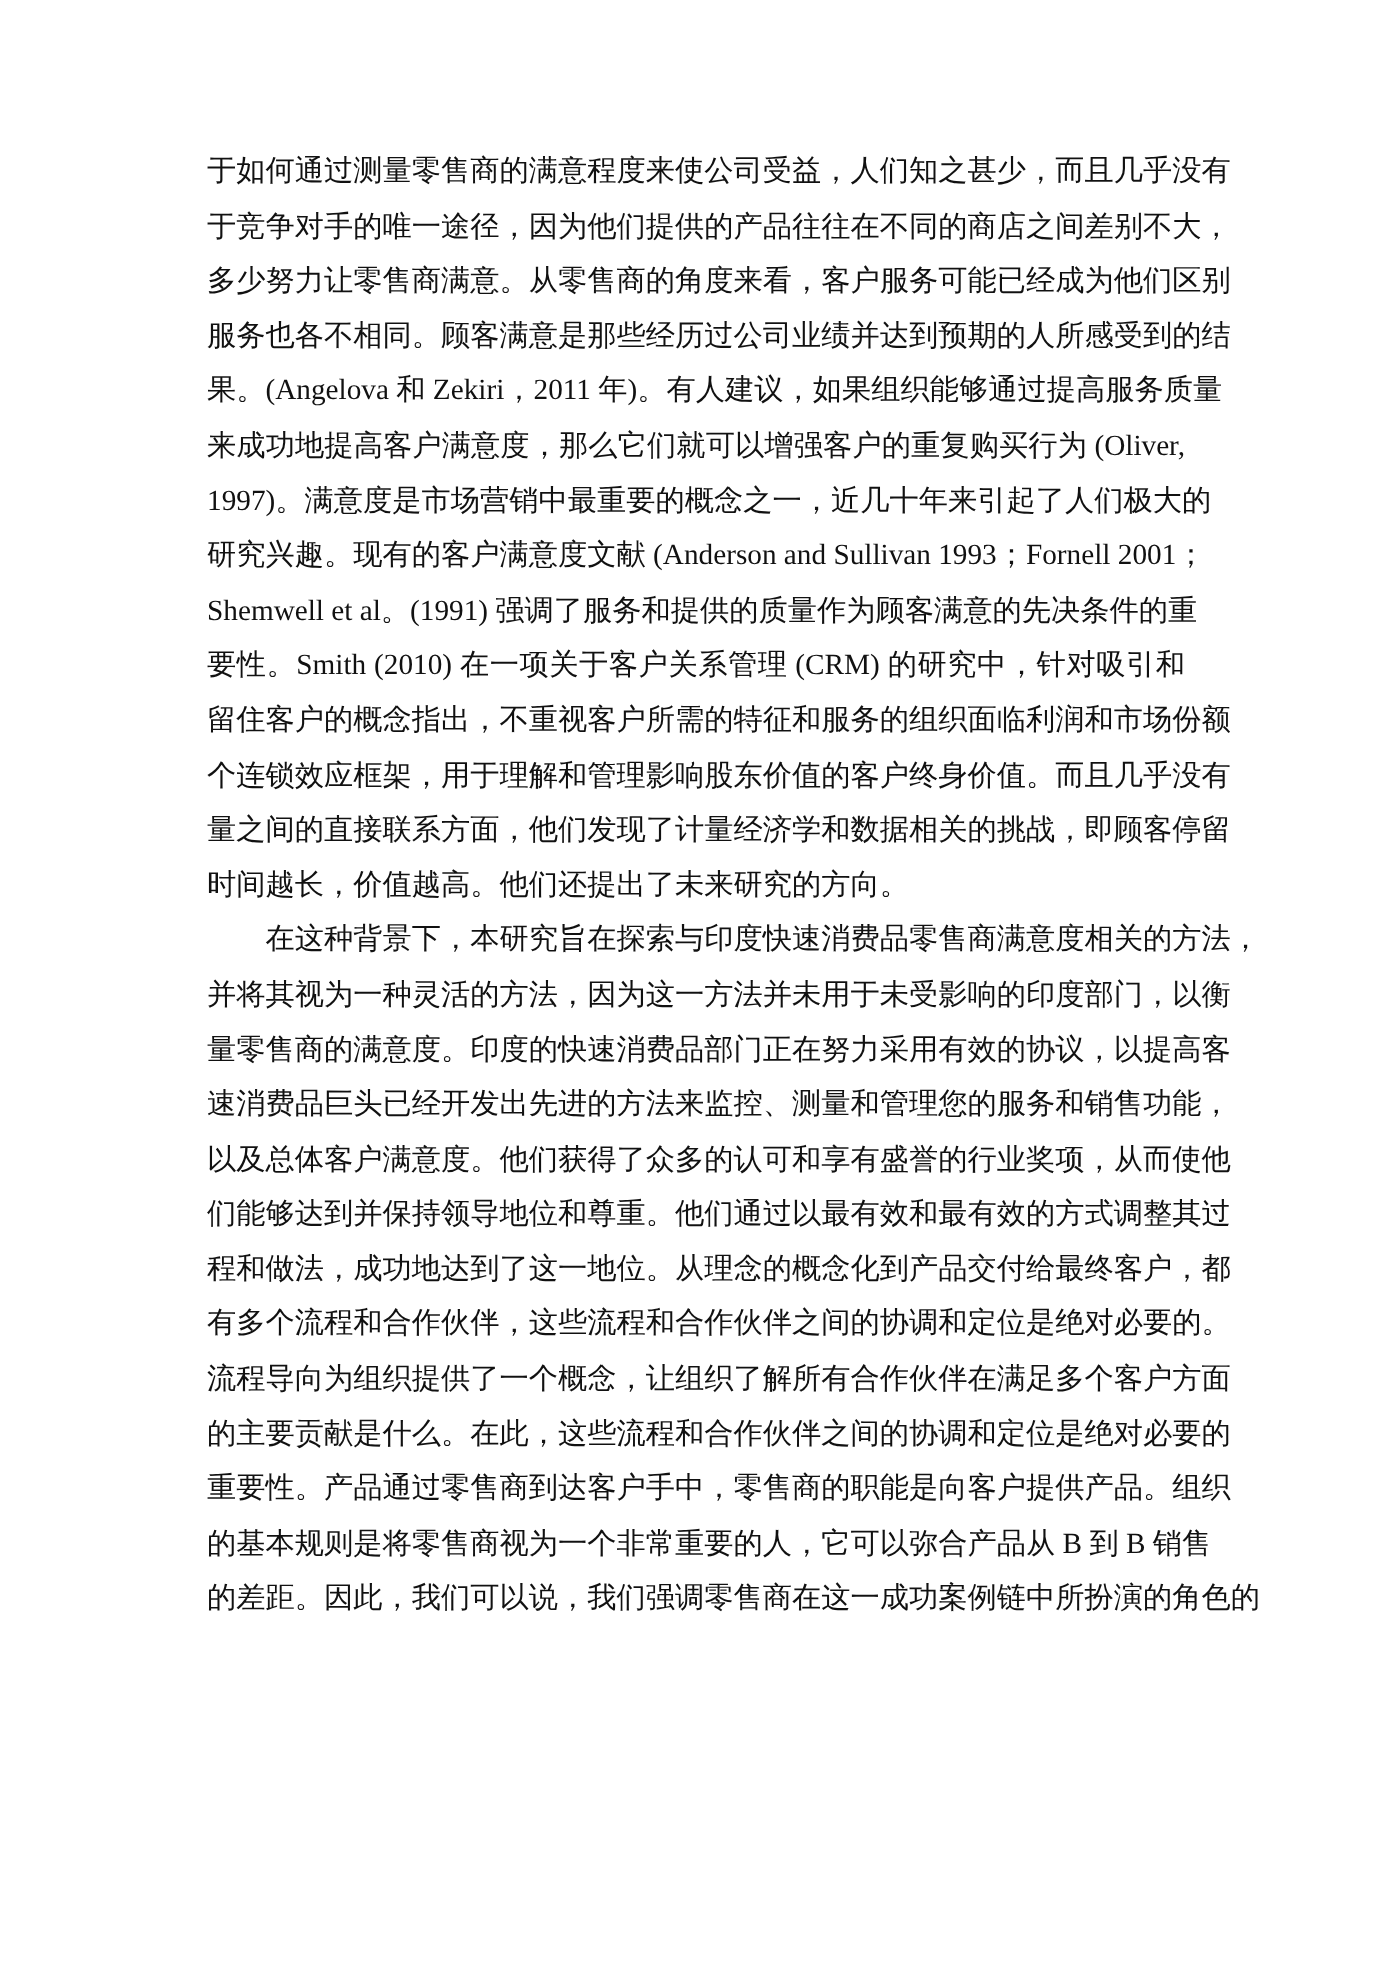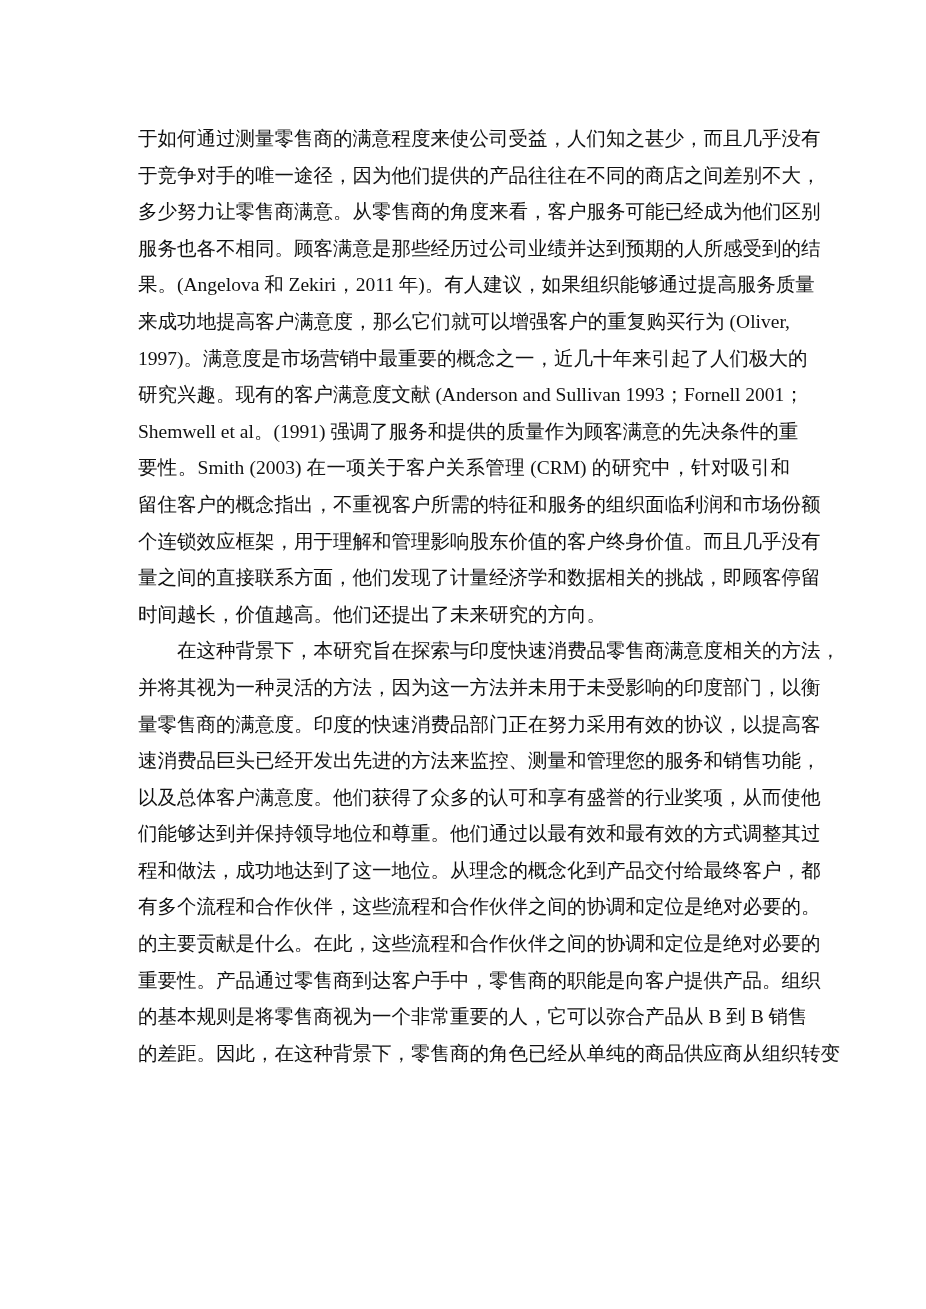--- a/index.html
+++ b/index.html
@@ -11,21 +11,21 @@
     position: relative;
     width: 926px;
     height: 1309px;
     background: #ffffff;
     overflow: hidden;
     font-family: "Liberation Serif", "DejaVu Serif", serif;
   }
   .text-block {
     position: absolute;
     left: 138px;
-    top: 121px;
+    top: 97px;
     width: 652px;
   }
   .paragraph {
     margin: 0;
     padding: 0;
   }
   .line {
     height: 36.6px;
     line-height: 36.6px;
     font-size: 19.5px;
@@ -51,34 +51,35 @@
       <div class="paragraph">
         <div class="line">于如何通过测量零售商的满意程度来使公司受益，人们知之甚少，而且几乎没有</div>
         <div class="line">于竞争对手的唯一途径，因为他们提供的产品往往在不同的商店之间差别不大，</div>
         <div class="line">多少努力让零售商满意。从零售商的角度来看，客户服务可能已经成为他们区别</div>
         <div class="line">服务也各不相同。顾客满意是那些经历过公司业绩并达到预期的人所感受到的结</div>
         <div class="line">果。(Angelova 和 Zekiri，2011 年)。有人建议，如果组织能够通过提高服务质量</div>
         <div class="line">来成功地提高客户满意度，那么它们就可以增强客户的重复购买行为 (Oliver,</div>
         <div class="line">1997)。满意度是市场营销中最重要的概念之一，近几十年来引起了人们极大的</div>
         <div class="line">研究兴趣。现有的客户满意度文献 (Anderson and Sullivan 1993；Fornell 2001；</div>
         <div class="line">Shemwell et al。(1991) 强调了服务和提供的质量作为顾客满意的先决条件的重</div>
-        <div class="line">要性。Smith (2003) 在一项关于客户关系管理 (CRM) 的研究中，针对吸引和</div>
+        <div class="line">要性。Smith (2010) 在一项关于客户关系管理 (CRM) 的研究中，针对吸引和</div>
         <div class="line">留住客户的概念指出，不重视客户所需的特征和服务的组织面临利润和市场份额</div>
         <div class="line">个连锁效应框架，用于理解和管理影响股东价值的客户终身价值。而且几乎没有</div>
         <div class="line">量之间的直接联系方面，他们发现了计量经济学和数据相关的挑战，即顾客停留</div>
         <div class="line no-justify">时间越长，价值越高。他们还提出了未来研究的方向。</div>
       </div>
       <div class="paragraph">
         <div class="line indent">在这种背景下，本研究旨在探索与印度快速消费品零售商满意度相关的方法，</div>
         <div class="line">并将其视为一种灵活的方法，因为这一方法并未用于未受影响的印度部门，以衡</div>
         <div class="line">量零售商的满意度。印度的快速消费品部门正在努力采用有效的协议，以提高客</div>
         <div class="line">速消费品巨头已经开发出先进的方法来监控、测量和管理您的服务和销售功能，</div>
         <div class="line">以及总体客户满意度。他们获得了众多的认可和享有盛誉的行业奖项，从而使他</div>
         <div class="line">们能够达到并保持领导地位和尊重。他们通过以最有效和最有效的方式调整其过</div>
         <div class="line">程和做法，成功地达到了这一地位。从理念的概念化到产品交付给最终客户，都</div>
         <div class="line">有多个流程和合作伙伴，这些流程和合作伙伴之间的协调和定位是绝对必要的。</div>
+        <div class="line">流程导向为组织提供了一个概念，让组织了解所有合作伙伴在满足多个客户方面</div>
         <div class="line">的主要贡献是什么。在此，这些流程和合作伙伴之间的协调和定位是绝对必要的</div>
         <div class="line">重要性。产品通过零售商到达客户手中，零售商的职能是向客户提供产品。组织</div>
         <div class="line">的基本规则是将零售商视为一个非常重要的人，它可以弥合产品从 B 到 B 销售</div>
-        <div class="line">的差距。因此，在这种背景下，零售商的角色已经从单纯的商品供应商从组织转变</div>
+        <div class="line">的差距。因此，我们可以说，我们强调零售商在这一成功案例链中所扮演的角色的</div>
       </div>
     </div>
 </div>
 
 </body></html>

